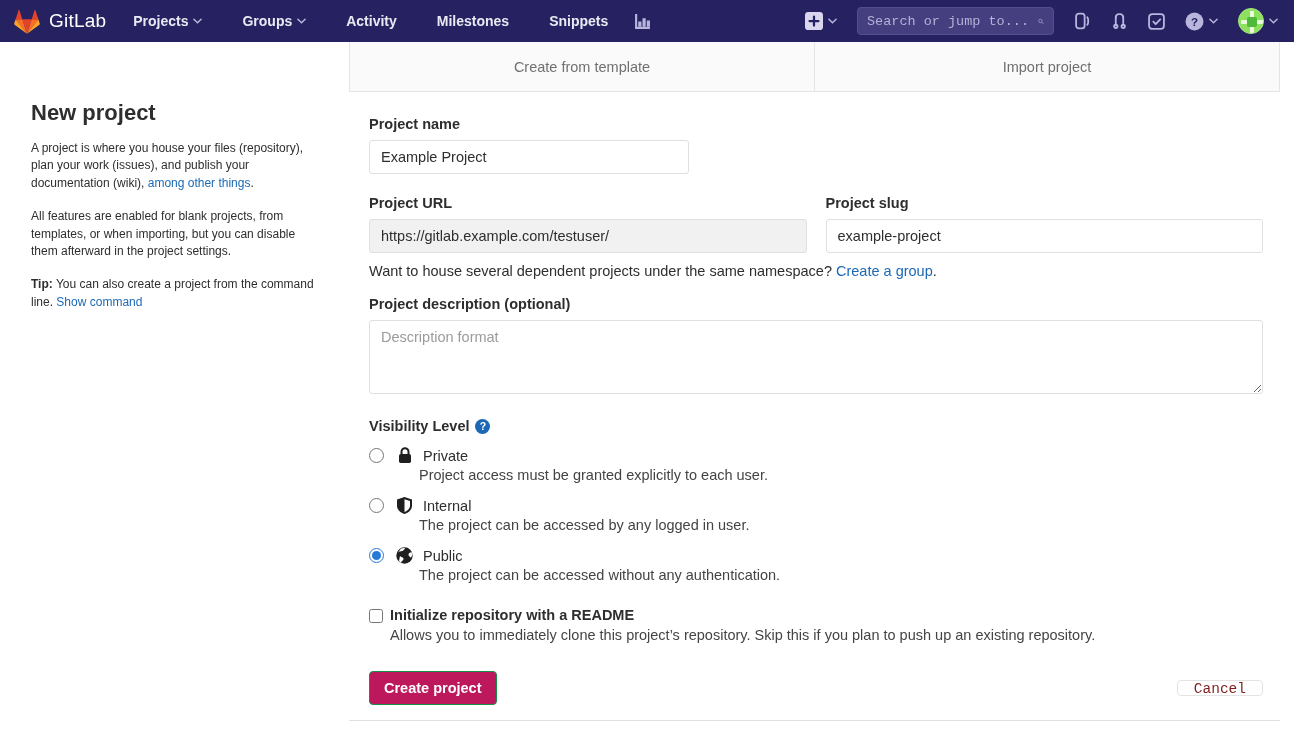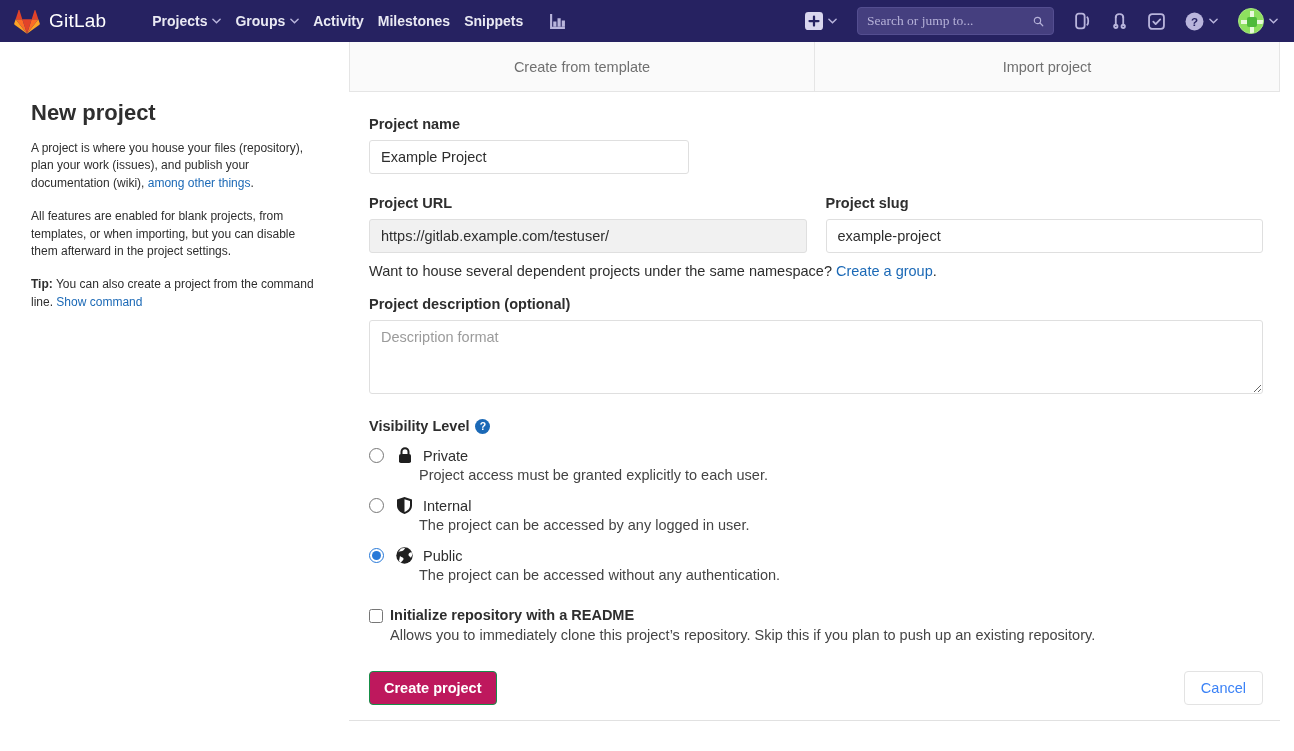--- a/index.html
+++ b/index.html
@@ -2,28 +2,28 @@
 <html><head>
 <meta charset="utf-8">
 <style>
   * { margin:0; padding:0; box-sizing:border-box; }
   html,body { width:1294px; height:751px; background:#fff; font-family:"Liberation Sans", sans-serif; overflow:hidden; }
 
   
   .navbar { height:42px; background:#262261; display:flex; align-items:center; padding:0 16px 0 14px; }
   .brand { display:flex; align-items:center; gap:9px; cursor:pointer; }
   .brand-text { color:#fff; font-size:19px; font-weight:400; letter-spacing:.2px; }
-  .nav-links { display:flex; align-items:flex-end; margin-left:46px; gap:14px; }
+  .nav-links { display:flex; align-items:flex-end; margin-left:27px; gap:40px; }
   .nav-link { color:#e9e9f3; font-size:14px; font-weight:600; display:flex; align-items:center; gap:5px; cursor:pointer; }
   .nav-caret { width:9px; height:6px; }
   .nav-icon-btn { margin-left:26px; display:flex; align-items:center; cursor:pointer; }
   .nav-right { margin-left:auto; display:flex; align-items:center; gap:20px; }
   .plus-group { display:flex; align-items:center; gap:5px; cursor:pointer; }
   .search-box { width:197px; height:28px; background:#453f7f; border:1px solid #544e90; border-radius:4px; display:flex; align-items:center; padding:0 9px; }
-  .search-box input { flex:1; background:transparent; border:none; outline:none; color:#86efac; font-size:13.5px; font-family:Liberation Serif, serif; }
+  .search-box input { flex:1; background:transparent; border:none; outline:none; color:#86efac; font-size:13.5px; font-family:Liberation Mono, monospace; }
   .search-box input::placeholder { color:#b5b1d8; }
   .avatar-group { display:flex; align-items:center; gap:5px; cursor:pointer; }
   .avatar { width:26px; height:26px; border-radius:50%; background:#8ee05f; position:relative; overflow:hidden; border:1px solid #a6e87f; }
   .avatar:before { content:""; position:absolute; left:11px; top:2px; width:4px; height:22px; background:#e9f9db; }
   .avatar:after { content:""; position:absolute; left:2px; top:11px; width:22px; height:4px; background:#e9f9db; }
   .avatar .dot { position:absolute; left:8px; top:8px; width:10px; height:10px; background:#4fba3a; border-radius:2px; z-index:2; }
 
   
   .main { display:flex; align-items:flex-start; }
   .left-col { width:349px; padding:16px 30px 0 31px; flex-shrink:0; }
@@ -65,21 +65,21 @@
   .vis-desc { font-size:14.5px; color:#444; margin:3px 0 0 50px; }
   .vis-block { margin-bottom:14px; }
 
   .readme-row { display:flex; align-items:flex-start; margin-top:24px; }
   .readme-row input[type=checkbox] { width:14px; height:14px; margin:2px 0 0; cursor:pointer; }
   .readme-label { font-size:14.5px; font-weight:700; color:#2e2e2e; margin-left:7px; }
   .readme-desc { font-size:14.5px; color:#444; margin:4px 0 0 21px; }
 
   .footer-row { display:flex; justify-content:space-between; align-items:center; margin-top:28px; }
   .btn-create { background:#be185d; border:1px solid #168f48; color:#fff; font-size:14.5px; font-weight:700; padding:0 14px; height:34px; border-radius:4px; cursor:pointer; font-family:"Liberation Sans",sans-serif; }
-  .btn-cancel { background:#fff; border:1px solid #e3e3e3; color:#3b82f6; font-size:14.5px; padding:0 16px; height:34px; border-radius:4px; cursor:pointer; font-family:Liberation Sans, sans-serif; }
+  .btn-cancel { background:#fff; border:1px solid #e3e3e3; color:#7f1d1d; font-size:14.5px; padding:0 16px; height:16px; border-radius:4px; cursor:pointer; font-family:Liberation Mono, monospace; }
 </style>
 </head>
 <body>
 
 <div class="navbar">
   <div class="brand">
     <svg width="26" height="25" viewBox="0 0 36 35">
       <path fill="#e24329" d="M18 34.5l6.6-20.3H11.4L18 34.5z"></path>
       <path fill="#fc6d26" d="M18 34.5l-6.6-20.3H2.1L18 34.5z"></path>
       <path fill="#fca326" d="M2.1 14.2L.1 20.4c-.2.6 0 1.2.5 1.6L18 34.5 2.1 14.2z"></path>

